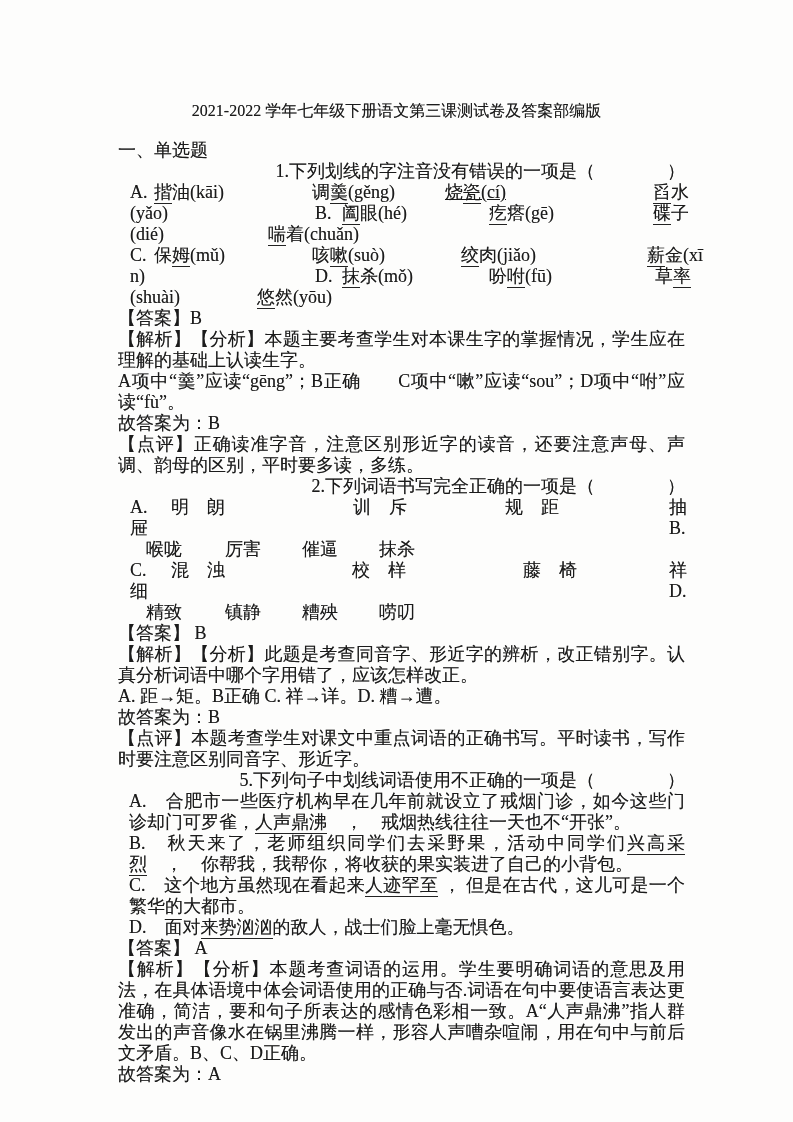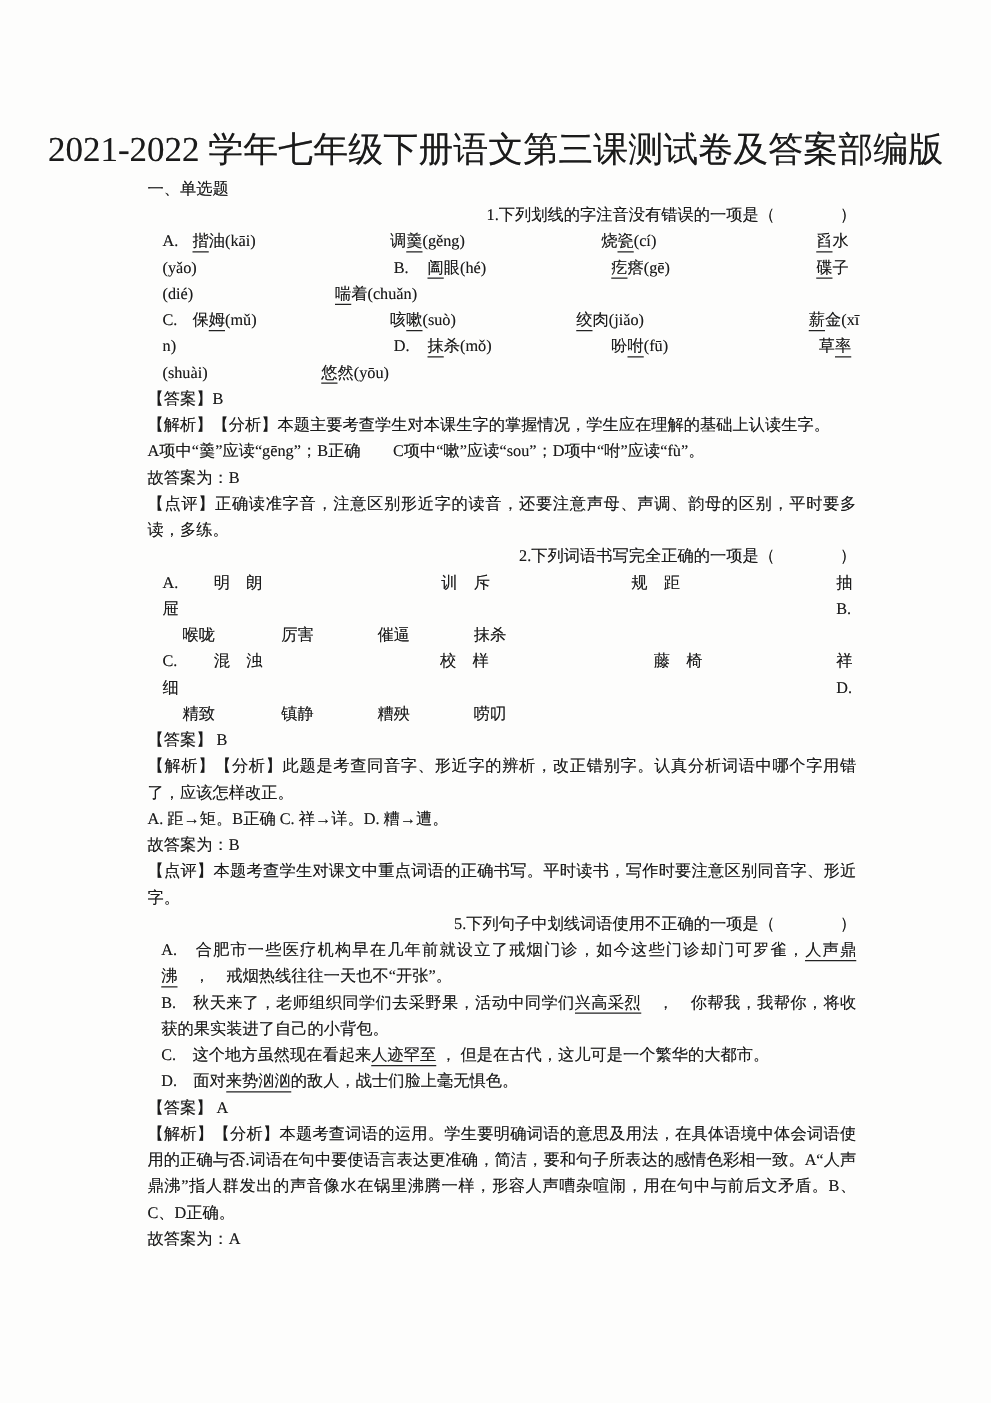--- a/index.html
+++ b/index.html
@@ -15,29 +15,29 @@
     background: #fdfdfc;
     overflow: hidden;
     color: #1b1b1b;
     text-shadow: 0 0 0.5px rgba(40,40,40,0.55);
   }
   .title {
     position: absolute;
     top: 101px; left: 50%;
     transform: translateX(-50%);
     white-space: nowrap;
-    font-size: 28px;
+    font-size: 16px;
     font-weight: 500;
     letter-spacing: 0px;
   }
   .doc {
     position: absolute;
     left: 118px; top: 140px;
     width: 567px;
-    font-size: 13px;
+    font-size: 18px;
     line-height: 21px;
   }
   .line { margin: 0; text-align: justify; }
   .stem { text-align: right; }
   .gridline { position: relative; height: 21px; }
   .cell { position: absolute; top: 0; white-space: nowrap; }
   .opt { padding-left: 11px; }
   .u { border-bottom: 1.2px solid #222; padding-bottom: 0.5px; }
   .section-heading { margin: 0; }
 </style>
@@ -47,21 +47,21 @@
 <div class="page">
   <div class="title">2021-2022 学年七年级下册语文第三课测试卷及答案部编版</div>
   <div class="doc">
     <p class="line section-heading">一、单选题</p>
     <div id="questions">
         <p class="line stem">1.下列划线的字注音没有错误的一项是（　　　　）</p>
         <div class="gridline">
           <span class="cell" style="left: 12px;"><span>A.</span></span>
           <span class="cell" style="left: 36px;"><span class="u">揩</span><span>油(kāi)</span></span>
           <span class="cell" style="left: 194px;"><span>调</span><span class="u">羹</span><span>(gěng)</span></span>
-          <span class="cell" style="left: 363px;"><span>烧</span><span class="u">瓷</span><span>(cí)</span></span>
+          <span class="cell" style="left: 327px; text-decoration: underline;"><span>烧</span><span class="u">瓷</span><span>(cí)</span></span>
           <span class="cell" style="left: 535px;"><span class="u">舀</span><span>水</span></span>
         </div>
         <div class="gridline">
           <span class="cell" style="left: 12px;"><span>(yǎo)</span></span>
           <span class="cell" style="left: 197px;"><span>B.</span></span>
           <span class="cell" style="left: 224px;"><span class="u">阖</span><span>眼(hé)</span></span>
           <span class="cell" style="left: 371px; font-family: Liberation Serif, serif;"><span class="u">疙</span><span>瘩(gē)</span></span>
           <span class="cell" style="left: 535px;"><span class="u">碟</span><span>子</span></span>
         </div>
         <div class="gridline">

